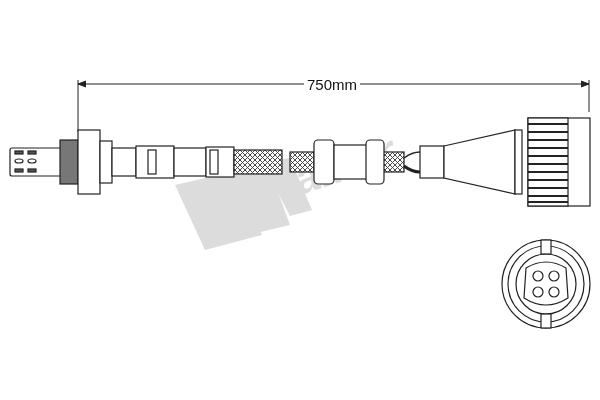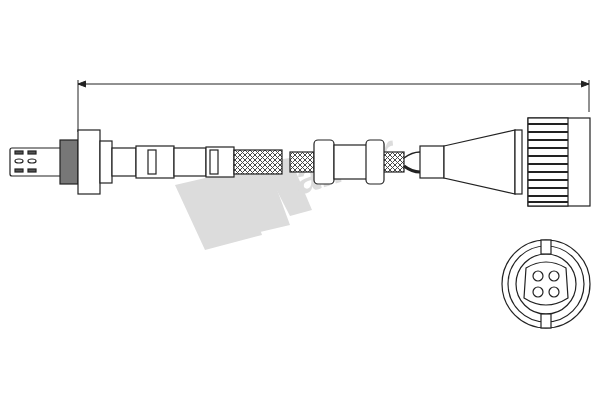--- a/index.html
+++ b/index.html
@@ -109,13 +109,14 @@
       <rect x="541" y="240" width="10" height="14"></rect>
       <rect x="541" y="314" width="10" height="14"></rect>
       <path d="M526 268 Q546 256 566 268 L568 298 Q546 312 524 298 Z"></path>
       <circle cx="538" cy="276" r="5"></circle>
           <circle cx="554" cy="276" r="5"></circle>
       <circle cx="538" cy="292" r="5"></circle>
           <circle cx="554" cy="292" r="5"></circle>
     </g>
   </g>
 </svg>
+<div class="dim-label">750mm</div>
 </div>
 
 </body></html>

